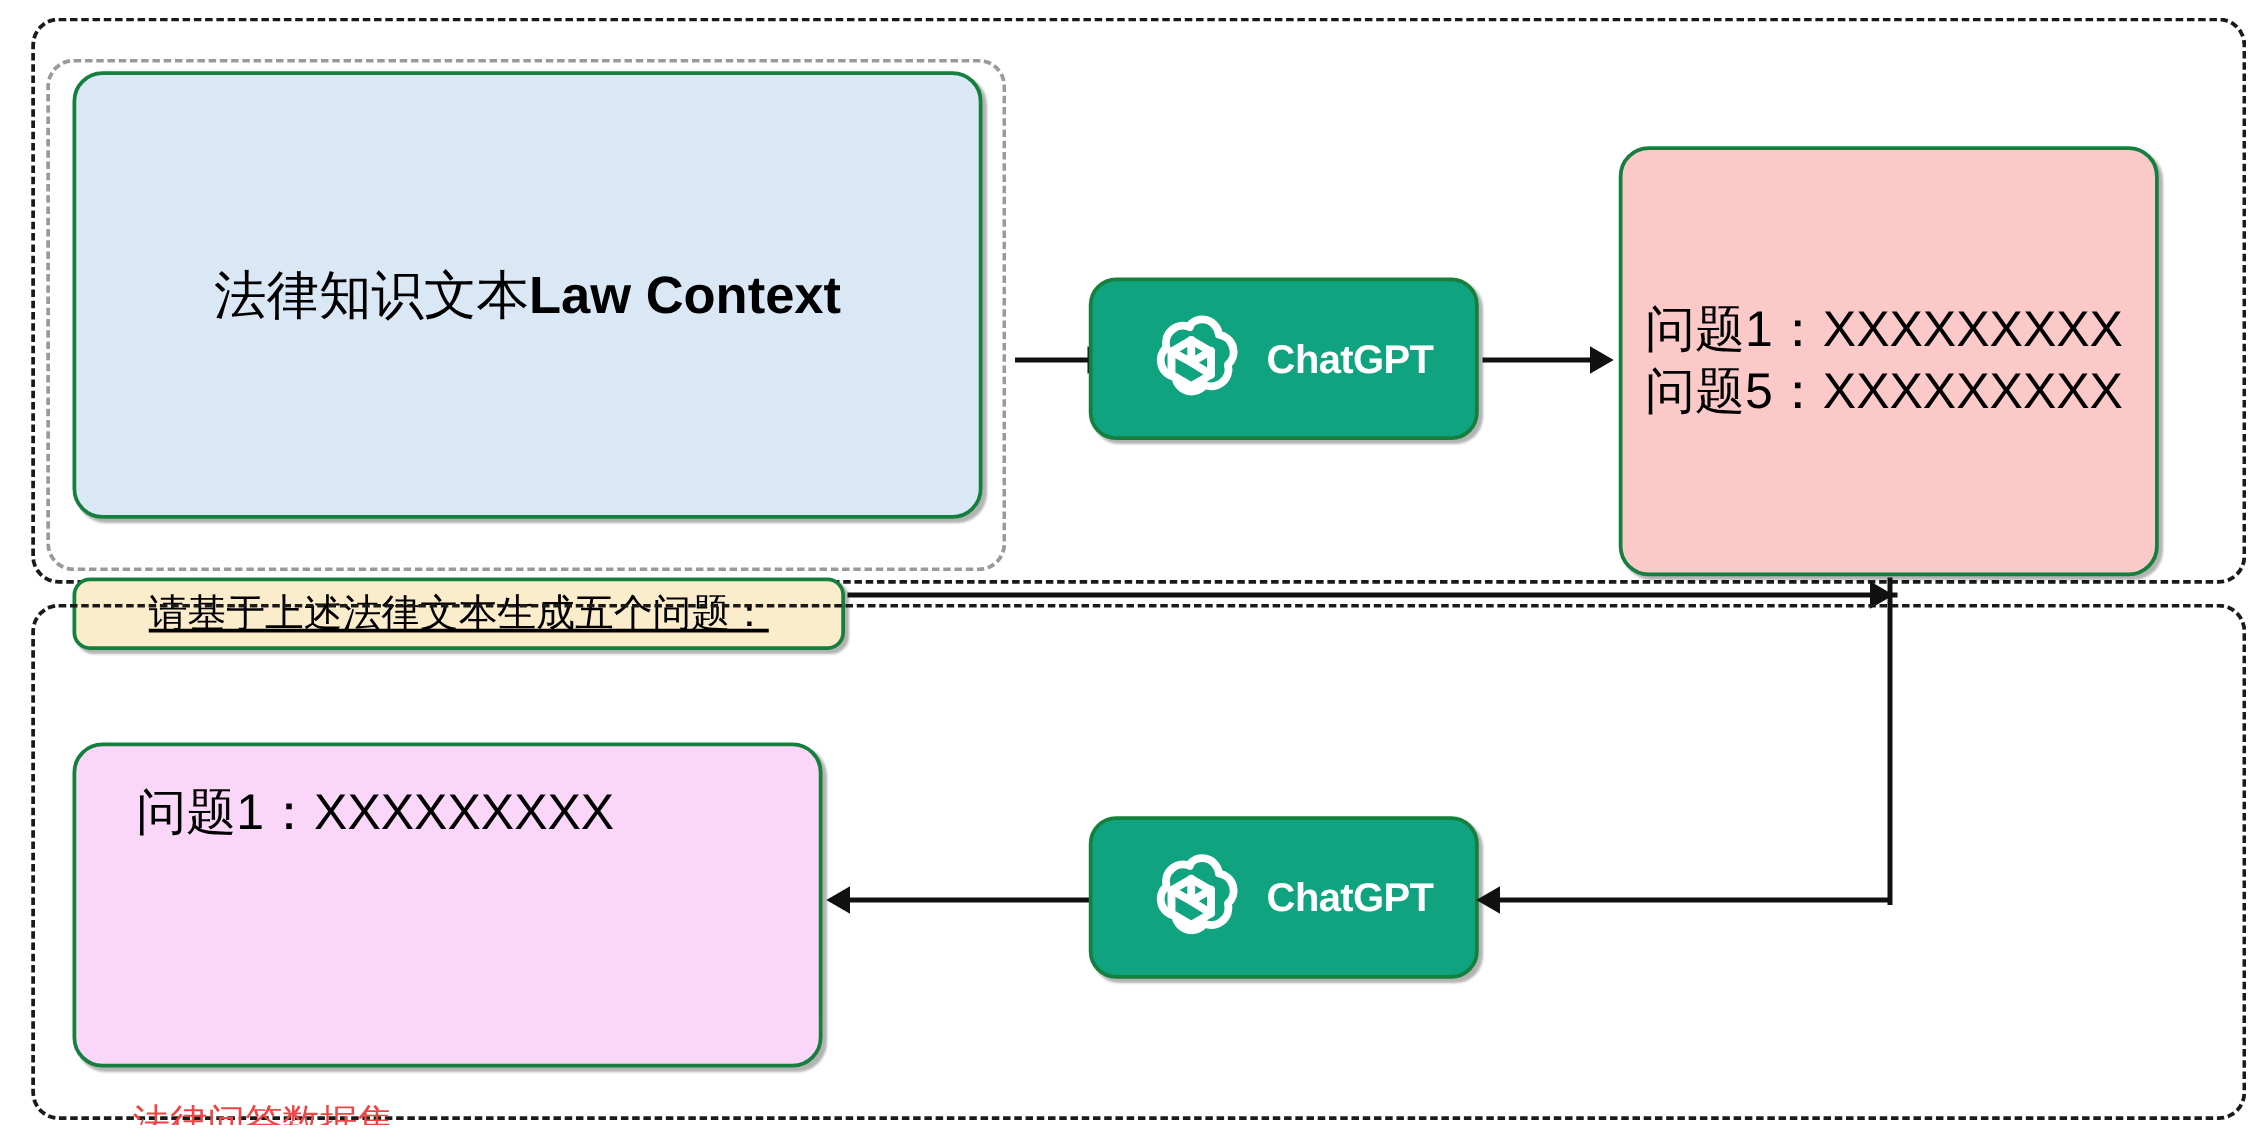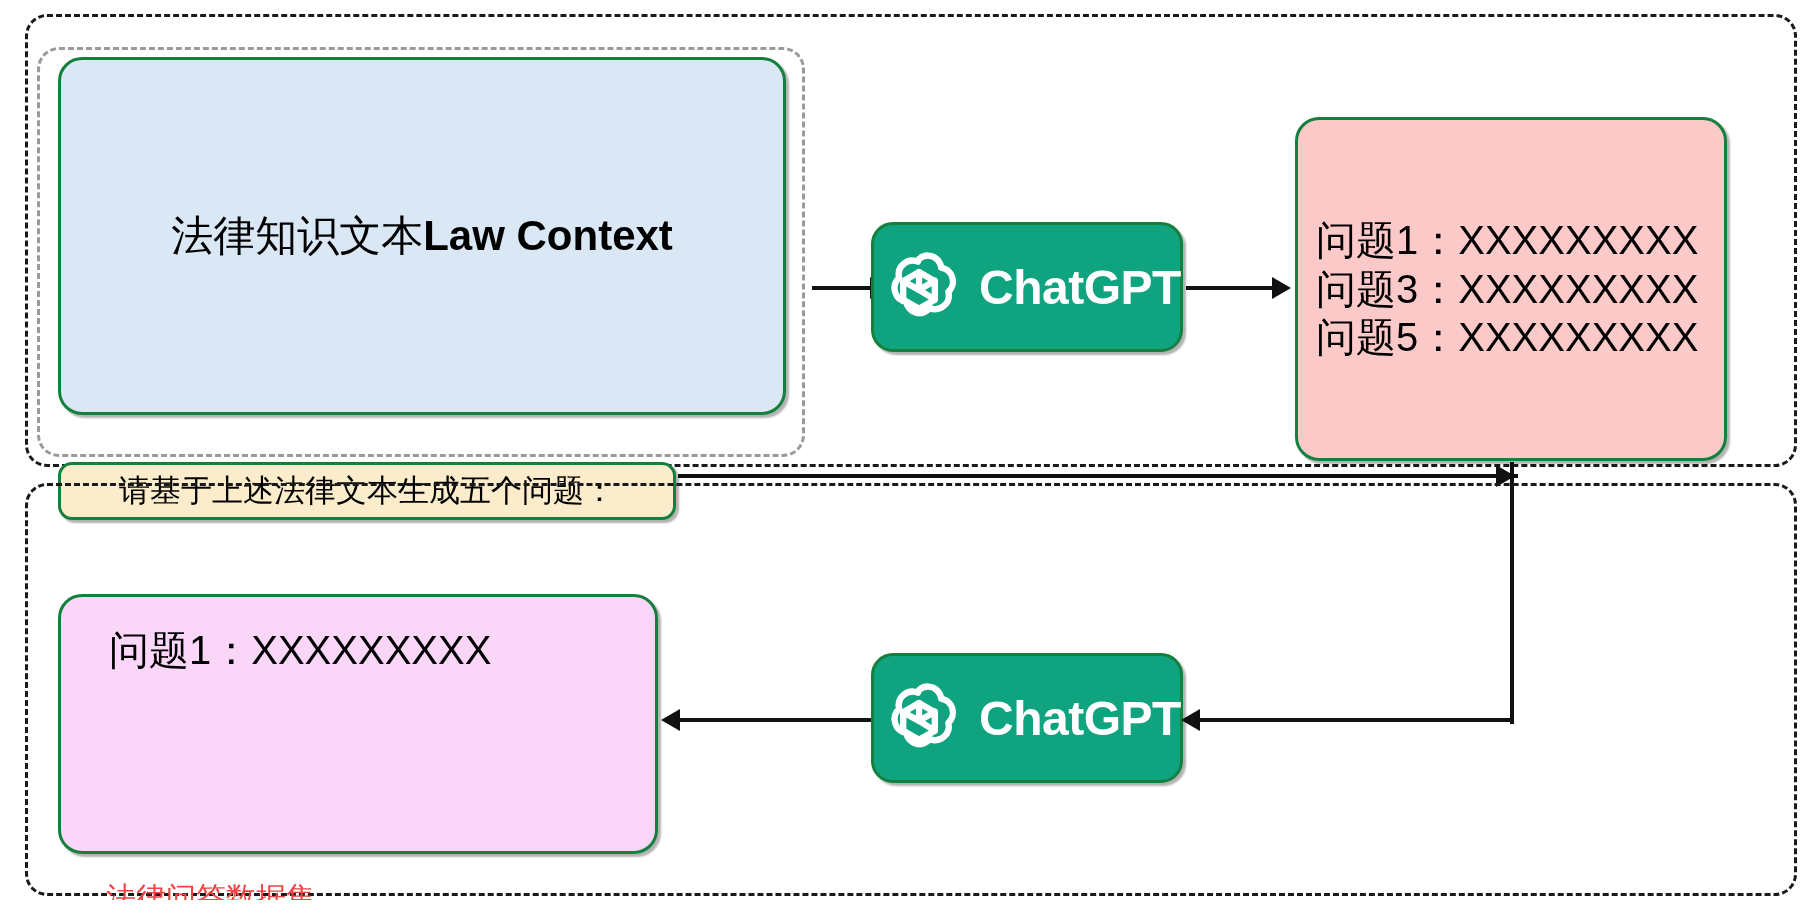--- a/index.html
+++ b/index.html
@@ -56,20 +56,21 @@
     color: #000000;
     padding: 0 18px;
   }
   .ctx-text .cjk { font-weight: 400; }
   .ctx-text .lat { font-weight: bold; }
 
   .node-prompt {
     background: #fbeccb;
     border-radius: 14px;
     justify-content: center;
+    text-decoration: underline;
   }
   .prompt-text {
     font-size: 31px;
     color: #000000;
     white-space: nowrap;
   }
 
   .node-questions {
     background: #fbc9c8;
     justify-content: flex-start;
@@ -101,21 +102,21 @@
   
   .node-gpt {
     background: #10a37f;
     border-radius: 22px;
     gap: 14px;
     padding: 0 10px;
   }
   .gpt-logo { flex: 0 0 auto; display:block; }
   .gpt-label {
     color: #ffffff;
-    font-size: 48px;
+    font-size: 32px;
     font-weight: bold;
     letter-spacing: -0.5px;
   }
 
   
   .conn {
     position: absolute;
     background: #111111;
   }
   .conn-h { height: 4px; }
@@ -178,21 +179,20 @@
     </svg>
     <span class="gpt-label">ChatGPT</span>
   </div>
 
   <div class="conn conn-h" style="left:1186px; top:286px; width:88px;"></div>
   <div class="arrow arrow-right" style="left:1272px; top:277px;"></div>
 
   <div class="node node-questions" style="left:1295px; top:117px; width:432px; height:344px;">
     <div class="q-list">
       <span class="q-row">问题1：XXXXXXXXX</span>
-      <span class="q-row">问题3：XXXXXXXXX</span>
       <span class="q-row">问题5：XXXXXXXXX</span>
     </div>
   </div>
 
   <div class="conn conn-h" style="left:678px; top:474px; width:840px;"></div>
   <div class="arrow arrow-right" style="left:1496px; top:465px;"></div>
 
   <div class="conn conn-v" style="left:1510px; top:462px; height:262px;"></div>
 
   <div class="dash-outer" style="left:25px; top:483px; width:1772px; height:413px;"></div>

